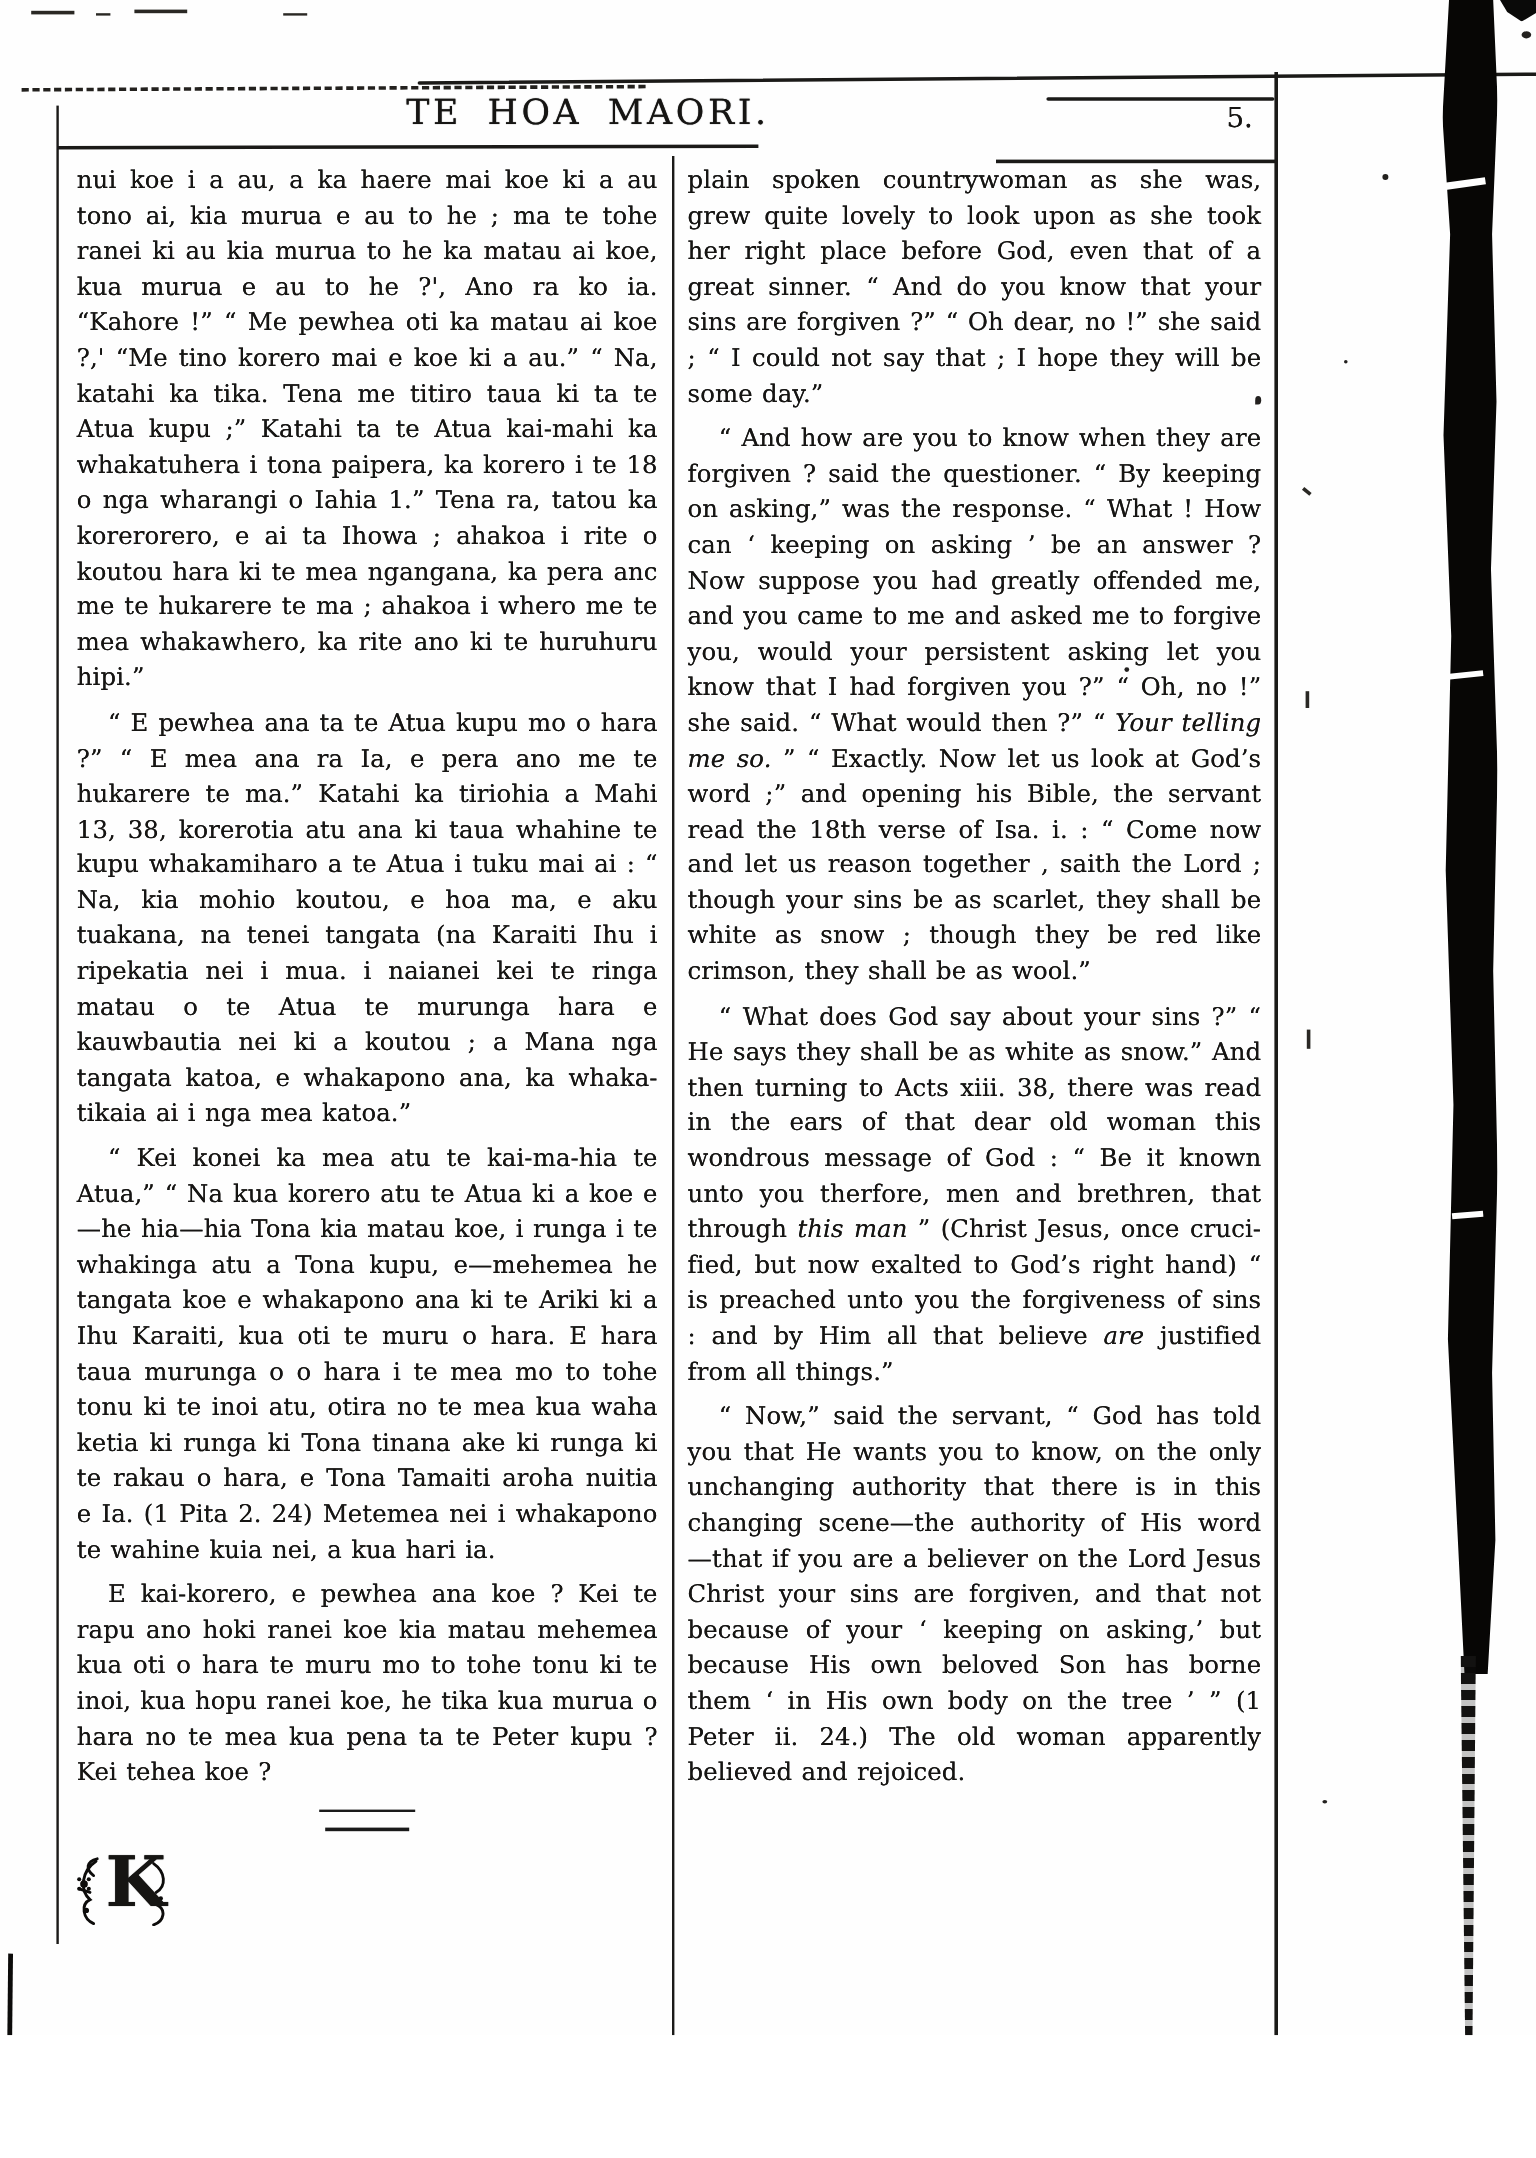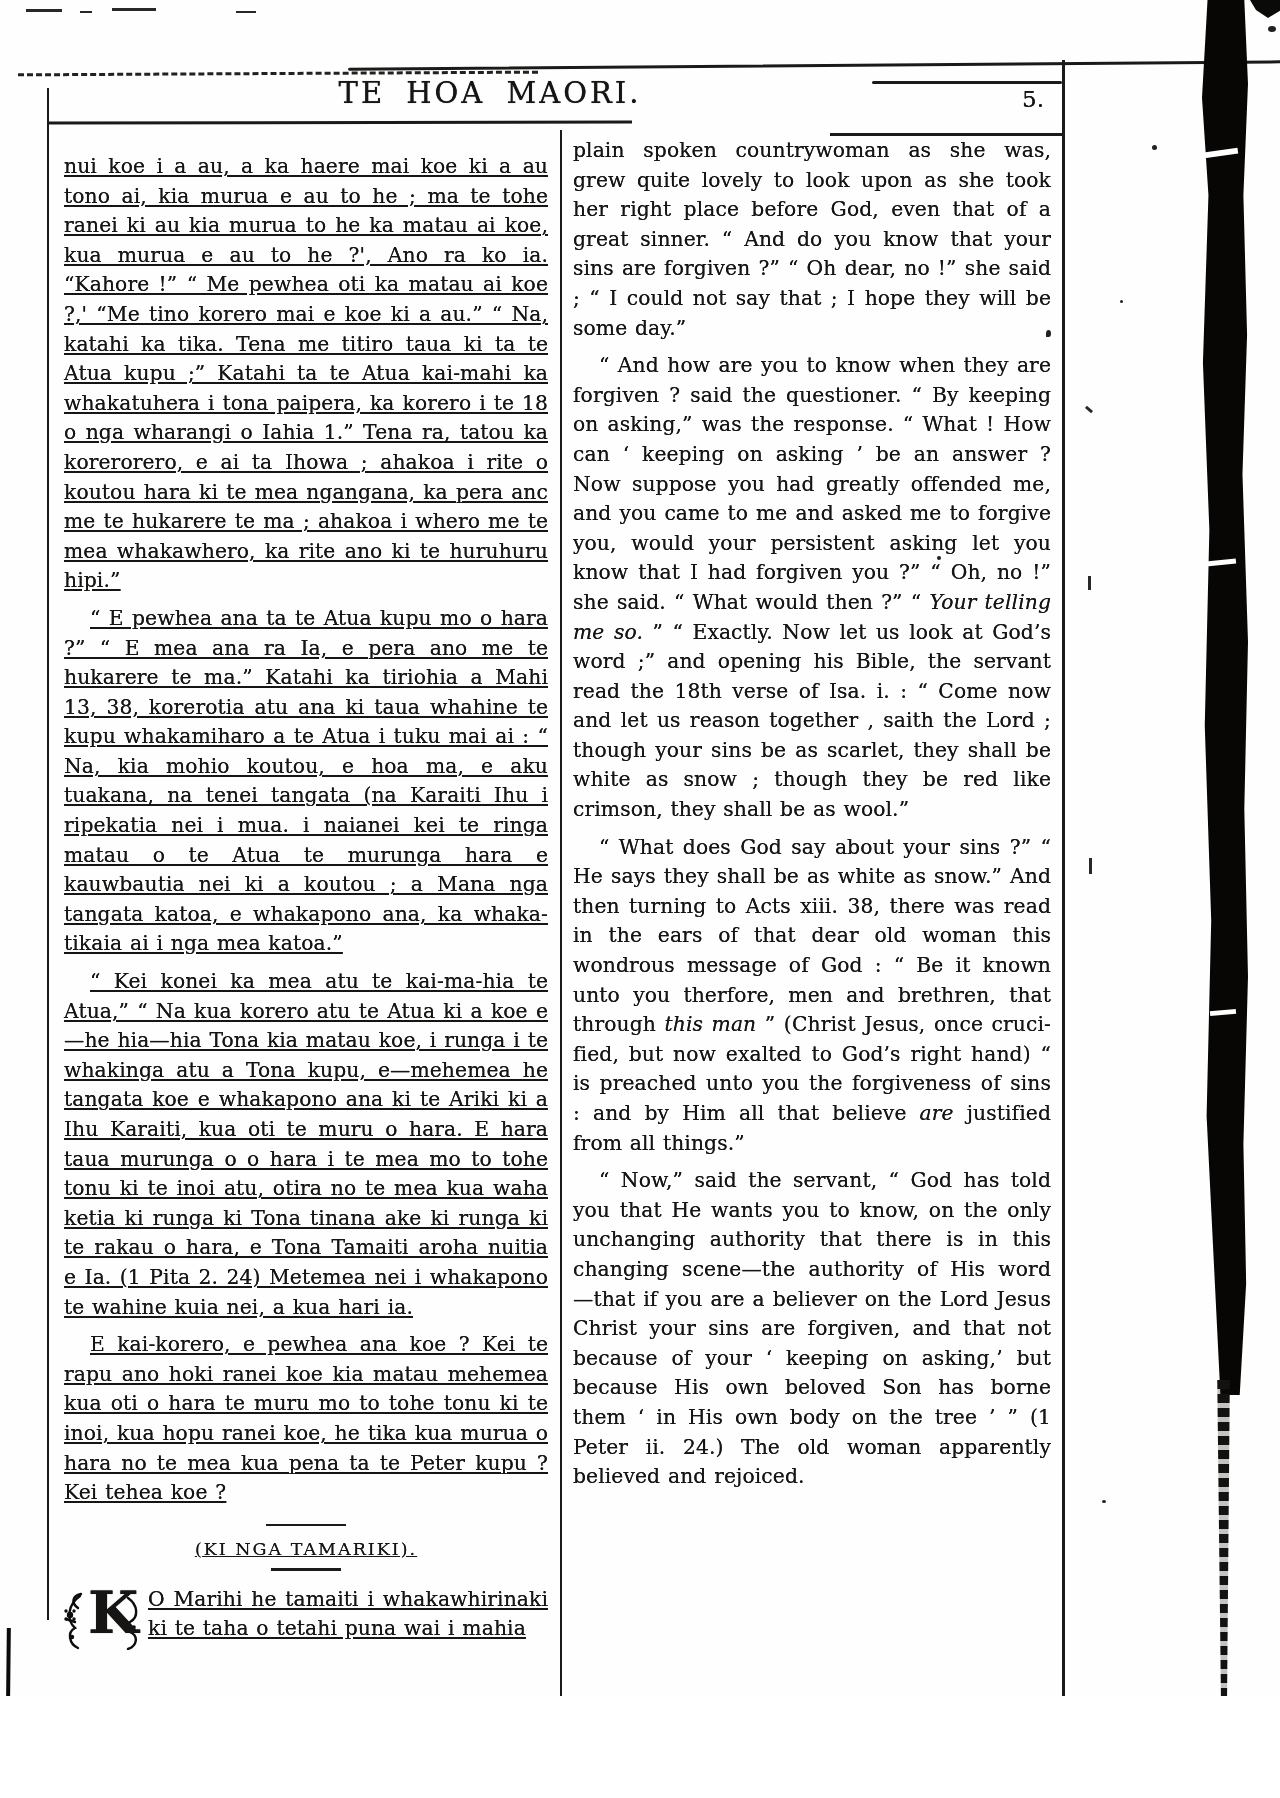--- a/index.html
+++ b/index.html
@@ -3,21 +3,21 @@
 <meta charset="utf-8">
 <title>TE HOA MAORI.</title>
 <style>
   html,body{margin:0;padding:0;background:#ffffff;}
   .page{
     position:relative;width:1280px;height:1696px;background:#fefefe;
     overflow:hidden;font-family:"DejaVu Serif",serif;color:#161513;
   }
   
   .col{position:absolute;}
-  .col-left{left:64px;top:152px;width:484px;text-decoration:underline;}
+  .col-left{left:64px;top:136px;width:484px;}
   .col-right{left:573px;top:136px;width:478px;}
   .para{
     margin:0 0 8px 0;font-size:20.3px;line-height:29.6px;
     text-align:justify;text-indent:26px;word-spacing:1.2px;letter-spacing:.1px;
     text-shadow:0 0 .5px rgba(10,10,10,.85);
   }
   .para.flush{text-indent:0;}
   .it{font-style:italic;}
   .sig{float:right;word-spacing:14px;padding-right:6px;}
   
@@ -85,21 +85,20 @@
   <div class="rule" style="left:1062px;top:60px;width:2.5px;height:1688px;"></div>
   <div class="rule" style="left:560px;top:130px;width:2px;height:1572px;"></div>
 
   <div class="col col-left">
     <p class="para flush">nui koe i a au, a ka haere mai koe ki a au tono ai, kia murua e au to he ; ma te tohe ranei ki au kia murua to he ka matau ai koe, kua murua e au to he ?',  Ano ra ko ia. “Kahore !”  “ Me pewhea oti ka matau ai koe ?,' “Me tino korero mai e koe ki a au.” “ Na, katahi ka tika.   Tena me titiro taua ki ta te Atua kupu ;” Katahi ta te Atua kai-mahi ka whakatuhera i tona paipera, ka korero i te 18  o nga wharangi o Iahia 1.” Tena ra, tatou ka korerorero, e ai ta Ihowa ; ahakoa i rite o koutou hara ki te mea ngangana, ka pera anc me te hukarere te ma ; ahakoa i whero me te mea whakawhero, ka rite ano ki te huruhuru hipi.”</p>
     <p class="para">“ E pewhea ana ta te Atua kupu mo o hara ?”  “ E mea ana ra Ia, e pera ano me te hukarere te ma.”  Katahi ka tiriohia a Mahi 13, 38, korerotia atu ana ki taua whahine te kupu whakamiharo a te Atua i tuku mai ai : “ Na, kia mohio koutou, e hoa ma, e aku tuakana, na tenei tangata (na Karaiti Ihu i ripekatia nei i mua. i naianei kei te ringa matau o te Atua te murunga hara e kauwbautia nei ki a koutou ; a Mana nga tangata katoa, e whakapono ana, ka whaka-tikaia ai i nga mea katoa.”</p>
     <p class="para">“ Kei konei ka mea atu te kai-ma-hia te Atua,” “ Na kua korero atu te Atua ki a koe e—he hia—hia Tona kia matau koe, i runga i te whakinga atu a Tona kupu, e—mehemea he tangata koe e whakapono ana ki te Ariki ki a Ihu Karaiti, kua oti te muru o hara. E hara taua murunga o o hara i te mea mo to tohe tonu ki te inoi atu, otira no te mea kua waha ketia ki runga ki Tona tinana ake ki runga ki te rakau o hara, e Tona Tamaiti aroha nuitia e Ia. (1 Pita 2. 24) Metemea nei i whakapono te wahine kuia nei, a kua hari ia.</p>
     <p class="para">E kai-korero, e pewhea ana koe ?  Kei te rapu ano hoki ranei koe kia matau mehemea kua oti o hara te muru mo to tohe tonu ki te inoi, kua hopu ranei koe, he tika kua murua o hara no te mea kua pena ta te Peter kupu ?  Kei tehea koe ?</p>
 
     <div class="divider"></div>
-    <p class="kicker">(KI NGA TAMARIKI).</p>
     <div class="divider small"></div>
 
     <p class="para flush opening"><span class="dropcap">
           <svg class="flourish" width="84" height="60" viewBox="0 0 84 60">
             <g fill="none" stroke="#0d0c0b" stroke-width="2.4" stroke-linecap="round">
               <path d="M18 6 C6 14 4 30 13 38 C5 42 7 54 16 58"></path>
               <path d="M16 18 C9 13 10 6 19 4"></path>
               <path d="M13 32 l-9 -3"></path>
               <path d="M66 8 C76 15 77 27 68 32"></path>
               <path d="M68 42 C77 46 75 56 66 59"></path>
@@ -108,21 +107,21 @@
               <circle cx="8" cy="25" r="3.2"></circle>
               <circle cx="4" cy="21" r="1.7"></circle>
               <circle cx="12" cy="21" r="1.7"></circle>
               <circle cx="4" cy="29" r="1.7"></circle>
               <circle cx="12" cy="29" r="1.7"></circle>
               <circle cx="10" cy="47" r="2.2"></circle>
               <circle cx="72" cy="37" r="1.8"></circle>
             </g>
           </svg>
           <span class="dc-letter">K</span>
-        </span><span>O Marihi he tamaiti i whakawhirinaki ki te taha o tetahi puna wai i mahia</span></p>
+        </span></p>
   </div>
 
   <div class="col col-right">
     <p class="para flush"><span>plain spoken countrywoman as she was, grew quite lovely to look upon as she took her right place before God, even that of a great sinner.  “ And do you know that your sins are forgiven ?”  “ Oh dear, no !” she said ;  “ I could not say that ; I hope they will be some day.”</span></p>
     <p class="para"><span>“ And how are you to know when they are forgiven ? said the questioner.  “ By keeping on asking,” was the response. “ What !  How can ‘ keeping on asking ’ be an answer ?  Now suppose you had greatly offended me, and you came to me and asked me to forgive you, would your persistent asking let you know that I had forgiven you ?”  “ Oh, no !” she said.  “ What would then ?”  “ </span><em class="it">Your telling me so.</em><span> ” “ Exactly.  Now let us look at God’s word ;” and opening his Bible, the servant read the 18th verse of Isa. i. :  “ Come now and let us reason together , saith the Lord ; though your sins be as scarlet, they shall be white as snow ;  though they be red like crimson, they shall be as wool.”</span></p>
     <p class="para"><span>“ What does God say about your sins ?” “ He says they shall be as white as snow.” And then turning to Acts xiii. 38, there was read in the ears of that dear old woman this wondrous message of God :  “ Be it known unto you therfore, men and brethren, that through </span><em class="it">this man</em><span> ” (Christ Jesus, once cruci-fied, but now exalted to God’s right hand) “ is preached unto you the forgiveness of sins : and by Him all that believe </span><em class="it">are</em><span> justified from all things.”</span></p>
     <p class="para"><span>“ Now,” said the servant, “ God has told you that He wants you to know, on the only unchanging authority that there is in this changing scene—the authority of His word —that if you are a believer on the Lord Jesus Christ your sins are forgiven, and that not because of your ‘ keeping on asking,’ but because His own beloved Son has borne them  ‘ in His own body on the tree ’ ” (1 Peter ii. 24.)  The old woman apparently believed and rejoiced.</span></p>
   </div>
 
   <div class="streak-main"></div>

